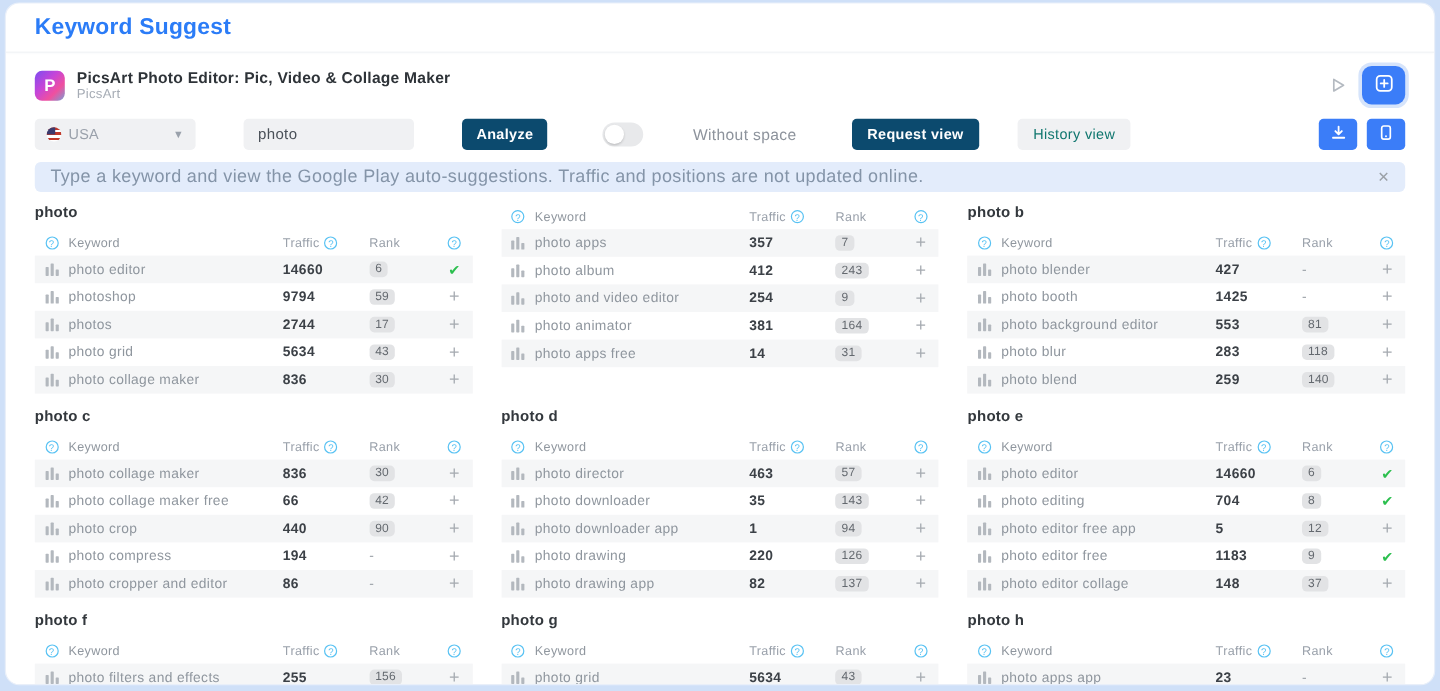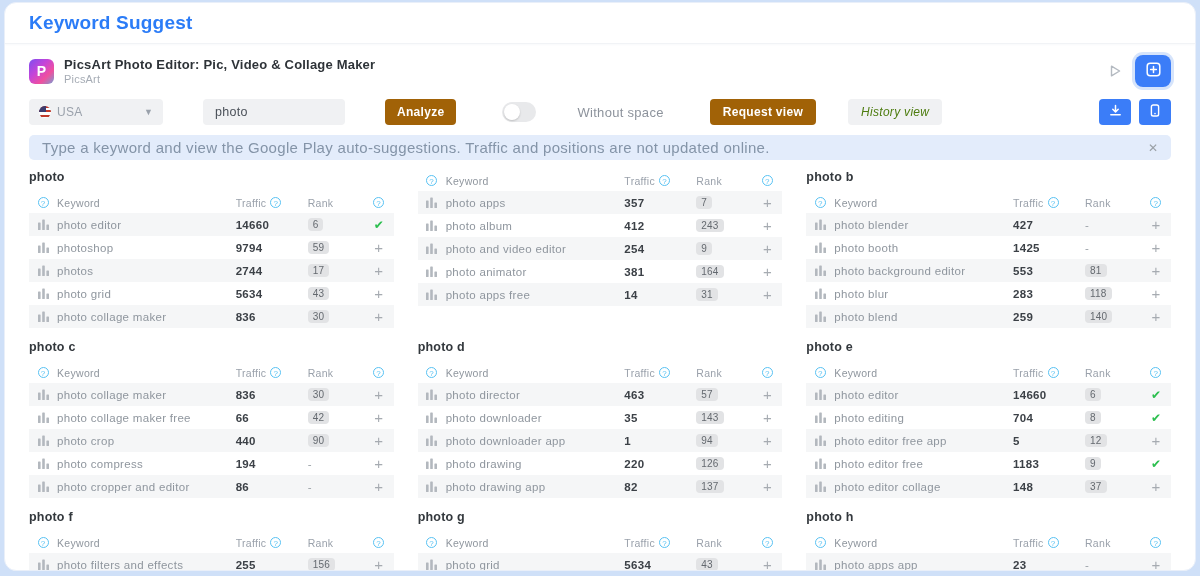--- a/index.html
+++ b/index.html
@@ -47,22 +47,22 @@
   .flag{width:12px;height:12px;border-radius:50%;position:relative;overflow:hidden;flex:0 0 auto;
     background:linear-gradient(180deg,#c0392b 0,#c0392b 18%,#fff 18%,#fff 36%,#c0392b 36%,#c0392b 54%,#fff 54%,#fff 72%,#c0392b 72%,#c0392b 90%,#fff 90%);}
   .flag::after{content:"";position:absolute;left:0;top:0;width:55%;height:48%;background:#3c3b6e;}
   .kw-input{
     width:142px;height:26px;margin-left:8px;border:none;border-radius:4px;background:#f0f1f3;
     padding:0 12px;font-size:12.5px;color:#4a5058;box-sizing:border-box;outline:none;
     font-family:"Liberation Sans",sans-serif;letter-spacing:.3px;
   }
   .btn{height:26px;border:none;border-radius:4px;font-size:12px;cursor:pointer;
     font-family:"Liberation Sans",sans-serif;letter-spacing:.3px;}
-  .btn-blue{background:#a16207;color:#fff;font-weight:bold;}
-  .btn-gray{background:#f0f1f3;color:#4d7c0f;font-weight:normal;font-style:italic;}
+  .btn-blue{background:#0c4a6e;color:#fff;font-weight:bold;}
+  .btn-gray{background:#f0f1f3;color:#0f766e;font-weight:normal;}
   .analyze{margin-left:8px;padding:0 12px;}
   .toggle{margin-left:14px;width:34px;height:20px;border-radius:10px;background:#e8e9eb;position:relative;cursor:pointer;flex:0 0 auto;}
   .knob{position:absolute;left:2px;top:2px;width:16px;height:16px;border-radius:50%;background:#fff;box-shadow:0 1px 2px rgba(0,0,0,.18);}
   .toggle-label{margin-left:9px;font-size:13px;color:#8d939c;letter-spacing:.3px;}
   .request{margin-left:14px;padding:0 13px;}
   .history{padding:0 13px;}
   .ctl-right{margin-left:auto;display:flex;gap:8px;}
   .btn-mini{width:32px;height:26px;border-radius:4px;background:#3b7df8;border:none;cursor:pointer;
     display:flex;align-items:center;justify-content:center;}
   

